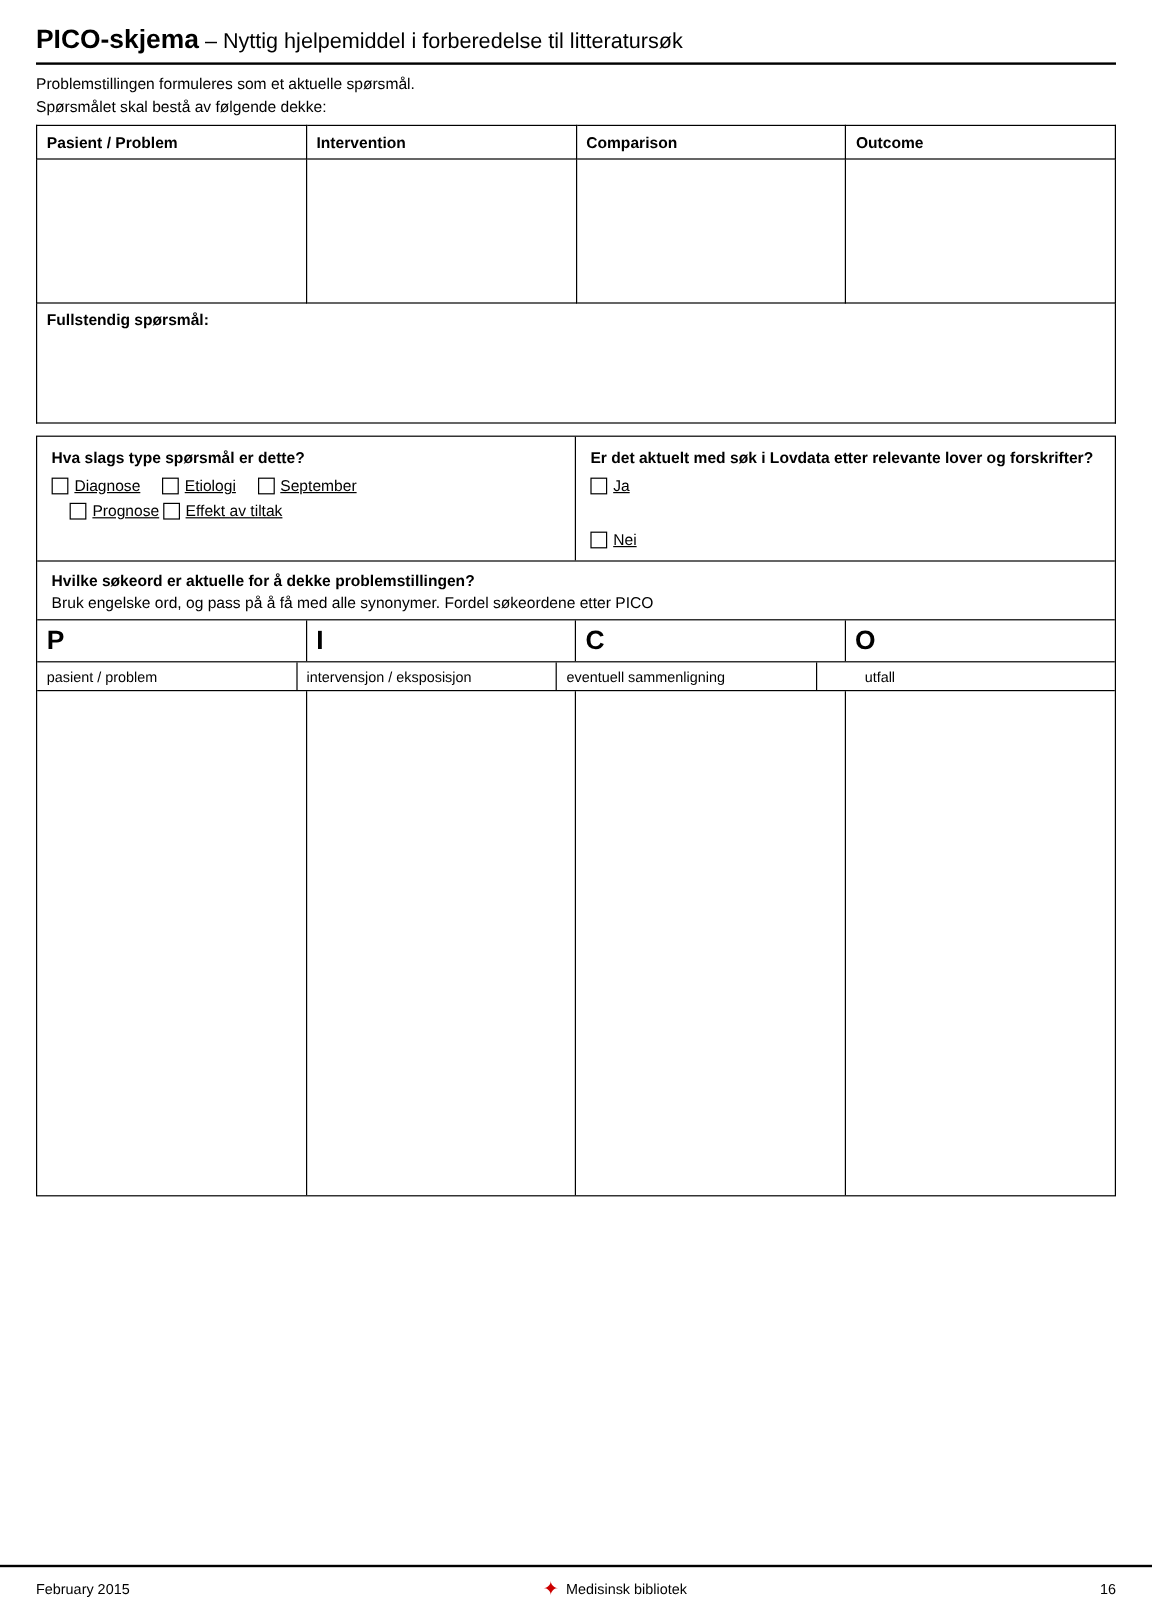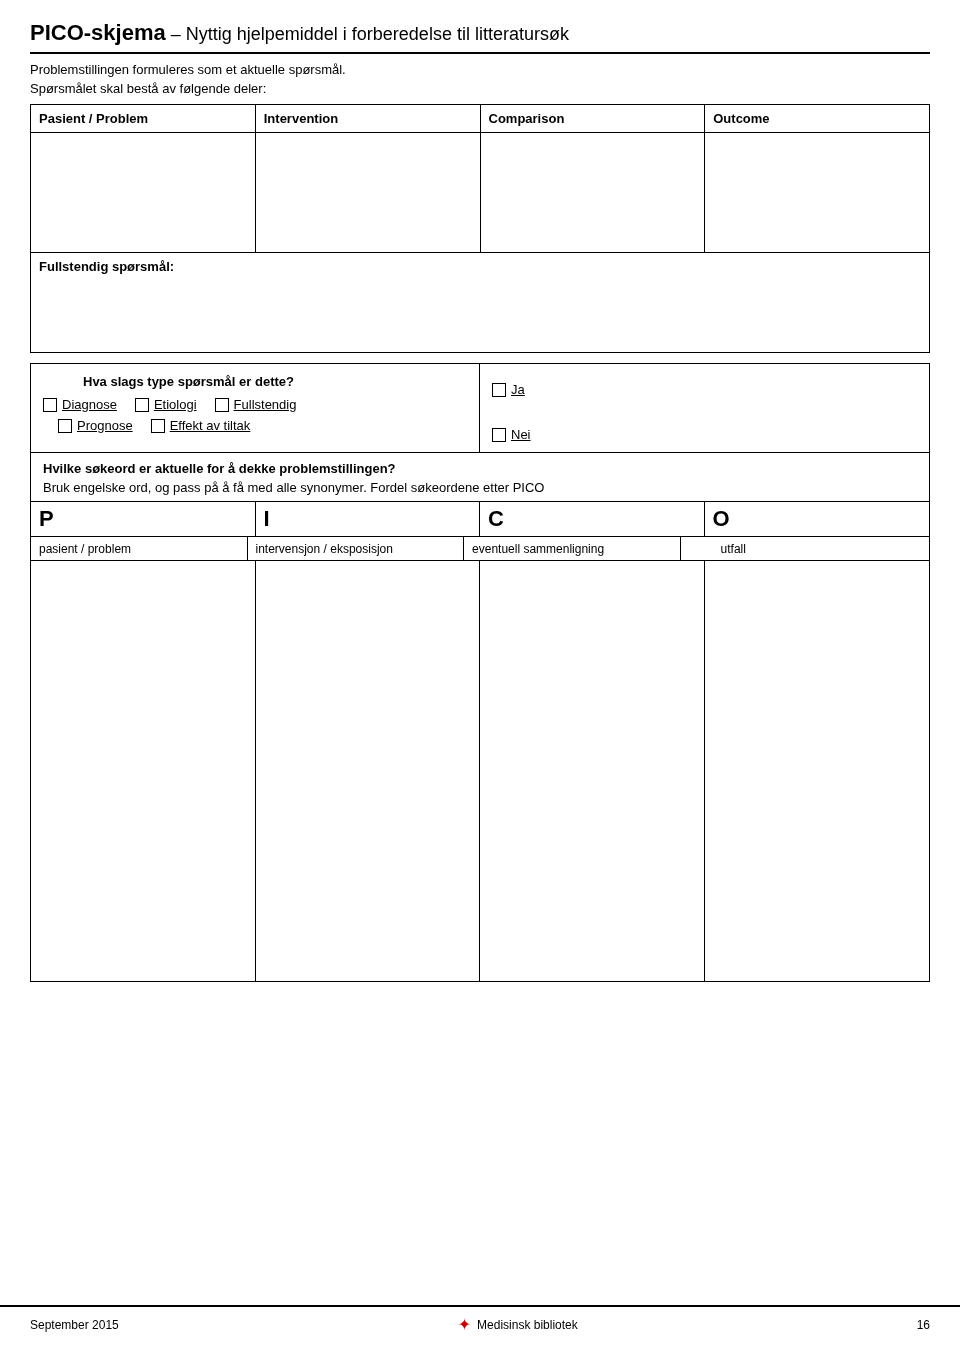--- a/index.html
+++ b/index.html
@@ -63,21 +63,20 @@
       height: 100px;
     }
     .fullstendig-label {
       font-weight: bold;
       font-size: 13px;
     }
     .question-label {
       font-weight: bold;
       margin-bottom: 8px;
       font-size: 13px;
-      margin-left: 40px;
     }
     .checkbox-item {
       display: flex;
       align-items: center;
       gap: 5px;
       text-decoration: underline;
     }
     .checkbox-box {
       width: 14px;
       height: 14px;
@@ -180,21 +179,21 @@
 </head>
 <body>
 
 <div class="page">
 
   <div class="header-title">
     <span class="bold-part">PICO-skjema</span><span class="light-part"> – Nyttig hjelpemiddel i forberedelse til litteratursøk</span>
   </div>
   <hr class="header-divider">
   <div class="subtitle">Problemstillingen formuleres som et aktuelle spørsmål.</div>
-  <div class="subtitle">Spørsmålet skal bestå av følgende deler:</div>
+  <div class="subtitle">Spørsmålet skal bestå av følgende dekke:</div>
 
   <table class="pico-table">
     <tbody>
         <tr class="header-row">
       <td>Pasient / Problem</td>
       <td>Intervention</td>
       <td>Comparison</td>
       <td>Outcome</td>
     </tr>
     <tr class="content-row">
@@ -220,35 +219,36 @@
           <div class="checkbox-item">
             <span class="checkbox-box"></span>
             <span>Diagnose</span>
           </div>
           <div class="checkbox-item">
             <span class="checkbox-box"></span>
             <span>Etiologi</span>
           </div>
           <div class="checkbox-item">
             <span class="checkbox-box"></span>
-            <span>Fullstendig</span>
+            <span>September</span>
           </div>
         </div>
-        <div style="display:flex; gap:18px;padding-left:15px;">
+        <div style="display:flex; gap:3px;padding-left:15px;">
           <div class="checkbox-item">
             <span class="checkbox-box"></span>
             <span>Prognose</span>
           </div>
           <div class="checkbox-item">
             <span class="checkbox-box"></span>
             <span>Effekt av tiltak</span>
           </div>
         </div>
       </div>
       <div class="inner-right">
+        <div class="question-label">Er det aktuelt med søk i Lovdata etter relevante lover og forskrifter?</div>
         <div class="ja-nei-row">
           <div class="checkbox-item">
             <span class="checkbox-box"></span>
             <span>Ja</span>
           </div>
           <div class="checkbox-item">
             <span class="checkbox-box"></span>
             <span>Nei</span>
           </div>
         </div>
@@ -291,21 +291,21 @@
 
     <div style="display:flex; height:420px;">
       <div style="width:25%; border-right:1px solid #000; height:100%;"></div>
       <div style="width:25%; border-right:1px solid #000; height:100%;"></div>
       <div style="width:25%; border-right:1px solid #000; height:100%;"></div>
       <div style="width:25%; height:100%;"></div>
     </div>
   </div>
 
   <div class="footer">
-    <span class="footer-left">September 2015</span>
+    <span class="footer-left">February 2015</span>
     <div class="footer-center">
       <span class="red-dot">✦</span>
       <span>Medisinsk bibliotek</span>
     </div>
     <span class="footer-right">16</span>
   </div>
 
 </div>
 
 </body></html>

